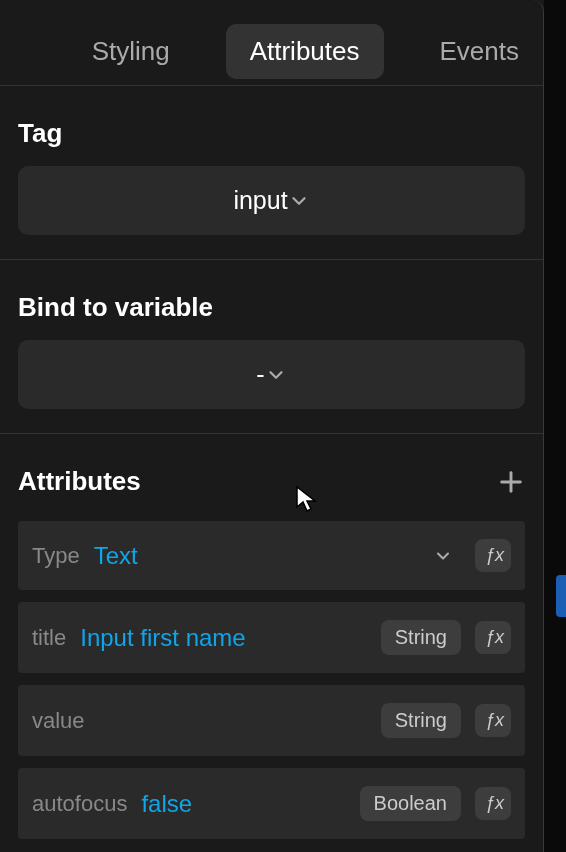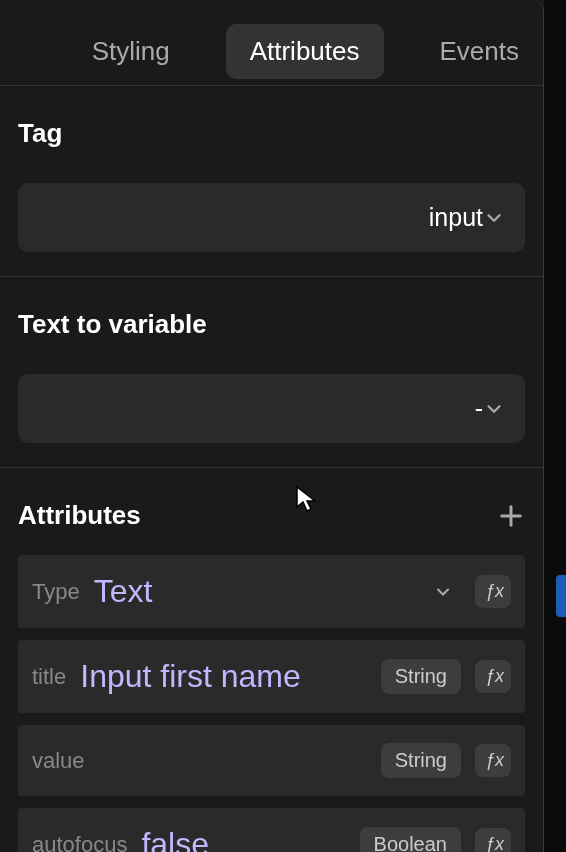--- a/index.html
+++ b/index.html
@@ -45,29 +45,29 @@
     .section {
       padding: 0 18px;
     }
     .section-divider {
       border-bottom: 1px solid #333;
     }
     .section-title {
       font-size: 26px;
       font-weight: 600;
       color: #fff;
-      padding: 32px 0 34px;
+      padding: 32px 0 17px;
     }
     .select-box {
       background: #2a2a2a;
       border-radius: 10px;
       padding: 20px 20px;
       display: flex;
       align-items: center;
-      justify-content: flex-end;
+      justify-content: center;
       margin-bottom: 24px;
       cursor: pointer;
     }
     .select-value {
       font-size: 25px;
       color: #fff;
     }
     .chevron {
       width: 22px;
       height: 22px;
@@ -105,22 +105,22 @@
       align-items: center;
       margin-bottom: 12px;
       gap: 14px;
     }
     .attr-label {
       font-size: 22px;
       color: #888;
       flex-shrink: 0;
     }
     .attr-value {
-      font-size: 32px;
-      color: #c4b5fd;
+      font-size: 24px;
+      color: #0ea5e9;
       flex: 1;
     }
     .attr-type-badge {
       background: #3d3d3d;
       color: #ccc;
       font-size: 20px;
       padding: 6px 14px;
       border-radius: 8px;
       flex-shrink: 0;
     }
@@ -194,21 +194,21 @@
       <span class="select-value">input</span>
       <span class="chevron">
         <svg viewBox="0 0 24 24" fill="none" stroke="#aaa" stroke-width="2.5" stroke-linecap="round" stroke-linejoin="round">
           <polyline points="6 9 12 15 18 9"></polyline>
         </svg>
       </span>
     </div>
   </div>
 
   <div class="section section-divider">
-    <div class="section-title">Text to variable</div>
+    <div class="section-title">Bind to variable</div>
     <div class="select-box">
       <span class="select-value">-</span>
       <span class="chevron">
         <svg viewBox="0 0 24 24" fill="none" stroke="#aaa" stroke-width="2.5" stroke-linecap="round" stroke-linejoin="round">
           <polyline points="6 9 12 15 18 9"></polyline>
         </svg>
       </span>
     </div>
   </div>
 

